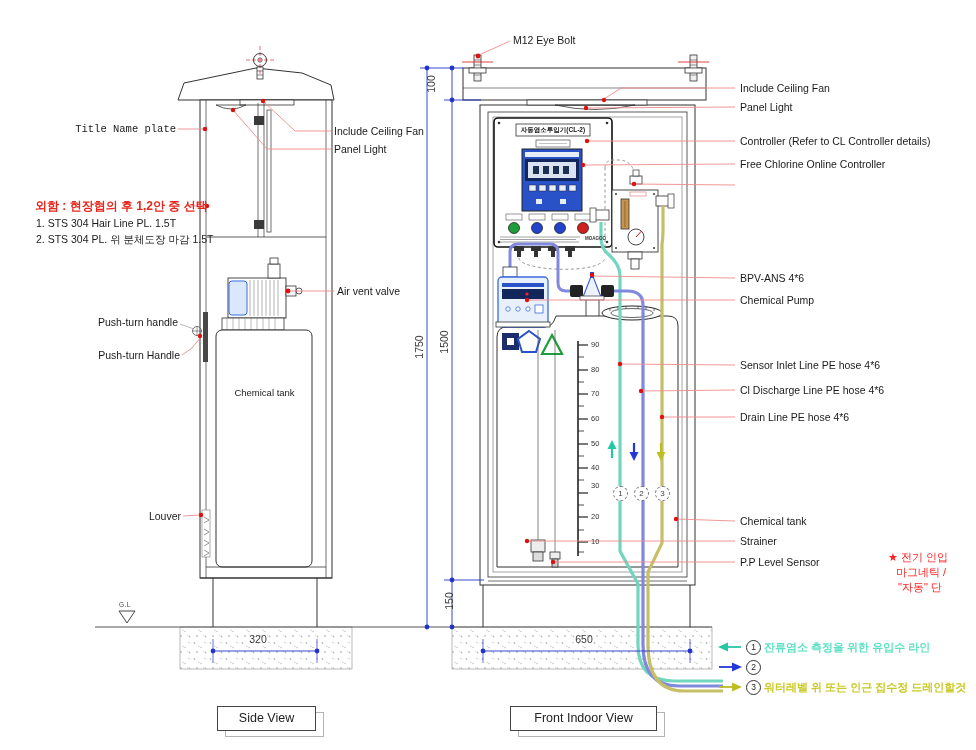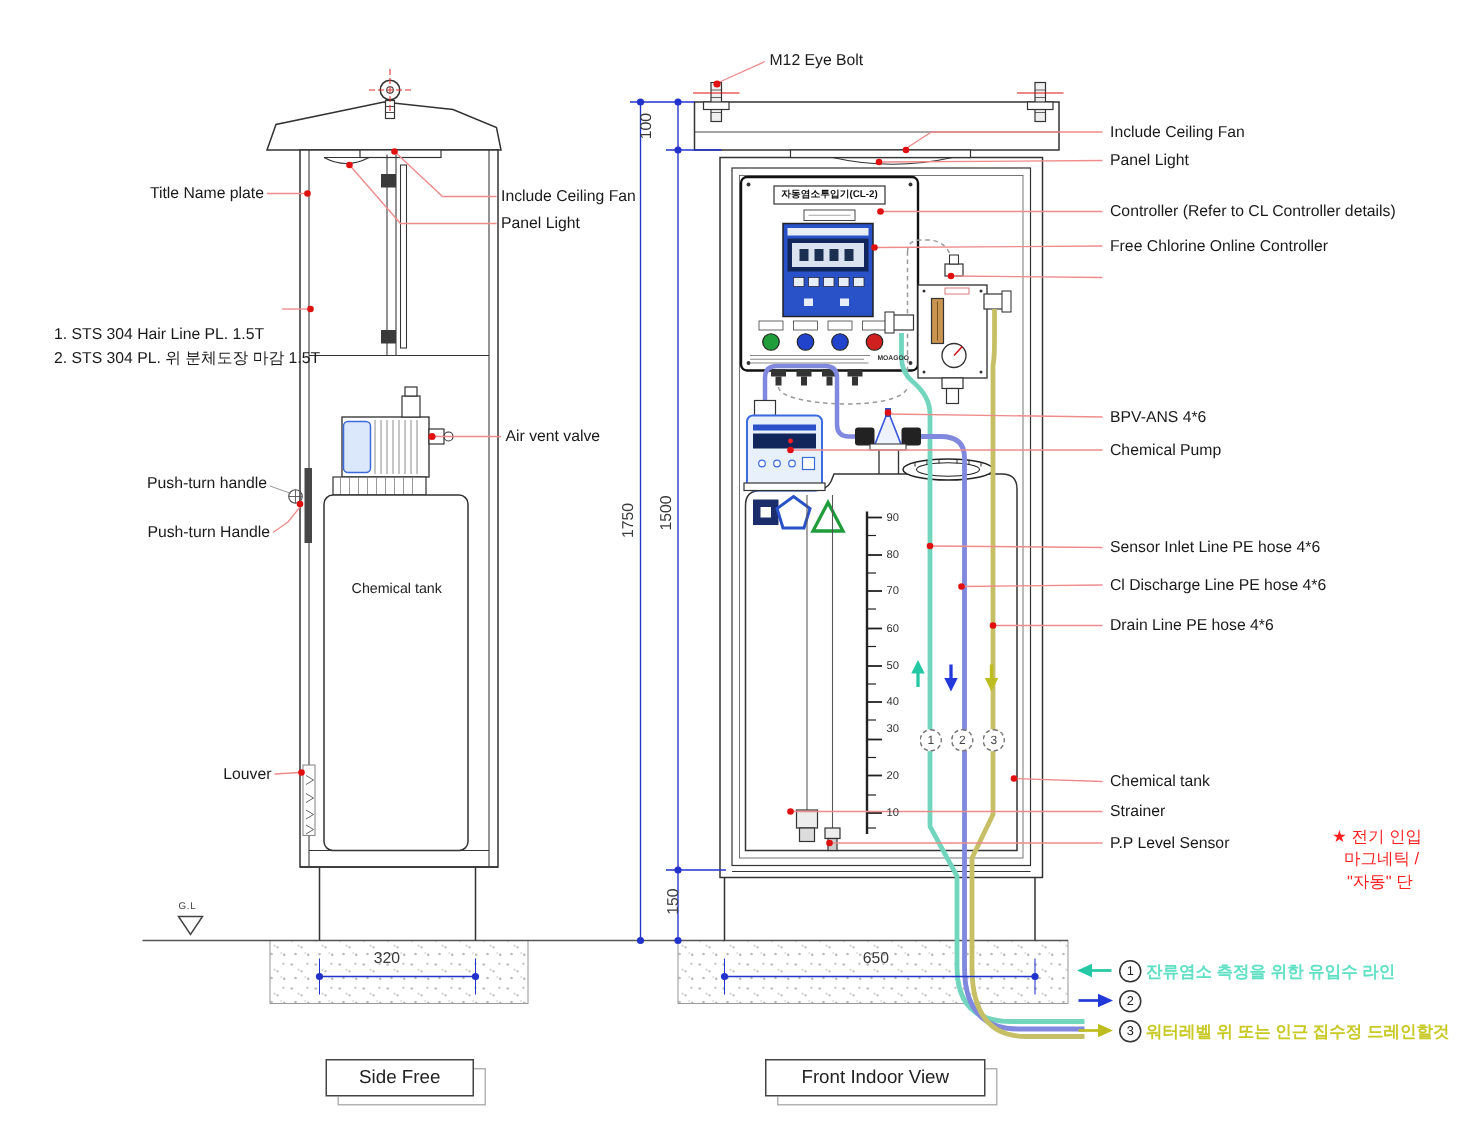--- a/index.html
+++ b/index.html
@@ -430,21 +430,22 @@
   <g>
     <line x1="741" y1="647" x2="727" y2="647" stroke="#25c8a5" stroke-width="1.8"></line>
     <polygon points="718,647 728,642.5 728,651.5" fill="#25c8a5"></polygon>
     <line x1="719" y1="667" x2="733" y2="667" stroke="#2238d8" stroke-width="1.8"></line>
     <polygon points="742,667 732,662.5 732,671.5" fill="#2238d8"></polygon>
     <line x1="719" y1="687" x2="733" y2="687" stroke="#bdbd20" stroke-width="1.8"></line>
     <polygon points="742,687 732,682.5 732,691.5" fill="#bdbd20"></polygon>
   </g>
 </svg>
 
-<div class="lbl lbl-r" style="right:800px;top:122px;">Title Name plate</div>
+<div class="lbl lbl-r" style="right:800px;top:122px;font-family:Liberation Mono, monospace;">Title Name plate</div>
+<div class="note-kr" style="left:35px;top:198px;">외함 : 현장협의 후 1,2안 중 선택</div>
 <div class="lbl" style="left:36px;top:216px;">1. STS 304 Hair Line PL. 1.5T</div>
 <div class="lbl" style="left:36px;top:232px;">2. STS 304 PL. 위 분체도장 마감 1.5T</div>
 <div class="lbl" style="left:334px;top:124px;">Include Ceiling Fan</div>
 <div class="lbl" style="left:334px;top:142px;">Panel Light</div>
 <div class="lbl" style="left:337px;top:284px;">Air vent valve</div>
 <div class="lbl lbl-r" style="right:798px;top:315px;">Push-turn handle</div>
 <div class="lbl lbl-r" style="right:796px;top:348px;">Push-turn Handle</div>
 <div class="tank-lbl" style="left:222px;top:387px;width:85px;">Chemical tank</div>
 <div class="lbl lbl-r" style="right:795px;top:509px;">Louver</div>
 <div class="gl" style="left:119px;top:601px;">G.L</div>
@@ -481,21 +482,21 @@
 <div class="tick" style="left:591px;top:463px;">40</div>
 <div class="tick" style="left:591px;top:481px;">30</div>
 <div class="tick" style="left:591px;top:512px;">20</div>
 <div class="tick" style="left:591px;top:537px;">10</div>
 
 <div class="hose-num" style="left:613px;top:486px;">1</div>
 <div class="hose-num" style="left:634px;top:486px;">2</div>
 <div class="hose-num" style="left:655px;top:486px;">3</div>
 
 <div class="viewbox-shadow" style="left:225px;top:712px;width:97px;height:23px;"></div>
-<div class="viewbox" style="left:217px;top:706px;width:97px;height:23px;line-height:23px;">Side Free</div>
+<div class="viewbox" style="left:217px;top:706px;width:97px;height:23px;line-height:23px;">Side View</div>
 <div class="viewbox-shadow" style="left:518px;top:712px;width:145px;height:23px;"></div>
 <div class="viewbox" style="left:510px;top:706px;width:145px;height:23px;line-height:23px;">Front Indoor View</div>
 
 <div class="leg-num" style="left:746px;top:640px;">1</div>
 <div class="leg-txt leg-teal" style="left:764px;top:640px;">잔류염소 측정을 위한 유입수 라인</div>
 <div class="leg-num" style="left:746px;top:660px;">2</div>
 <div class="leg-num" style="left:746px;top:680px;">3</div>
 <div class="leg-txt leg-yellow" style="left:764px;top:680px;">워터레벨 위 또는 인근 집수정 드레인할것</div>
 
 <div class="rednote" style="left:888px;top:550px;">★ 전기 인입</div>

